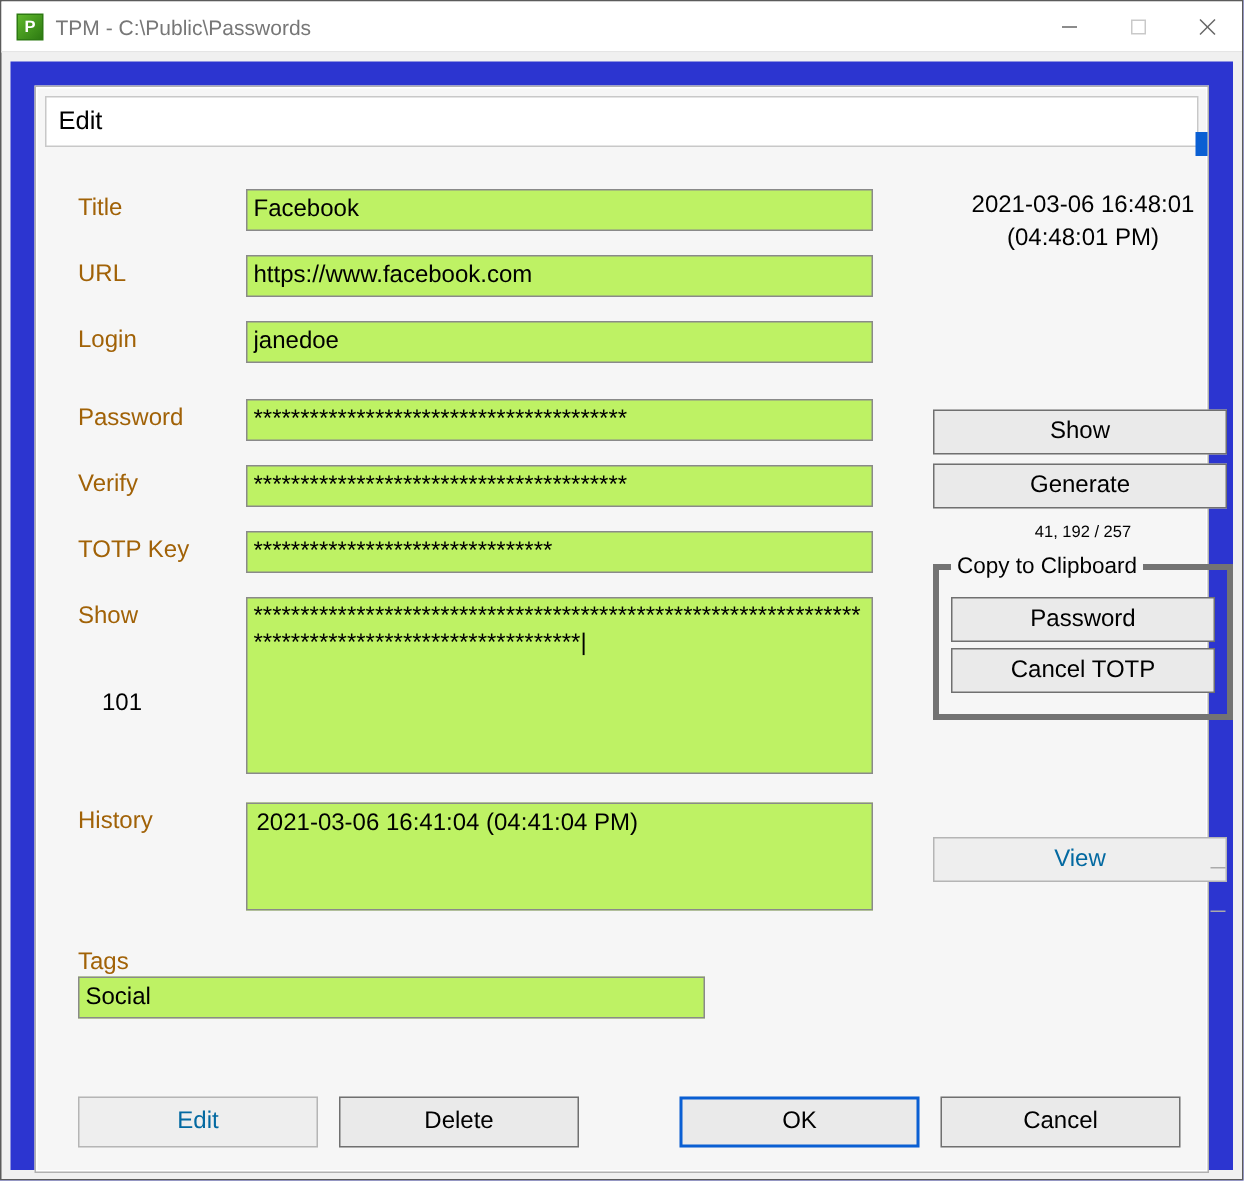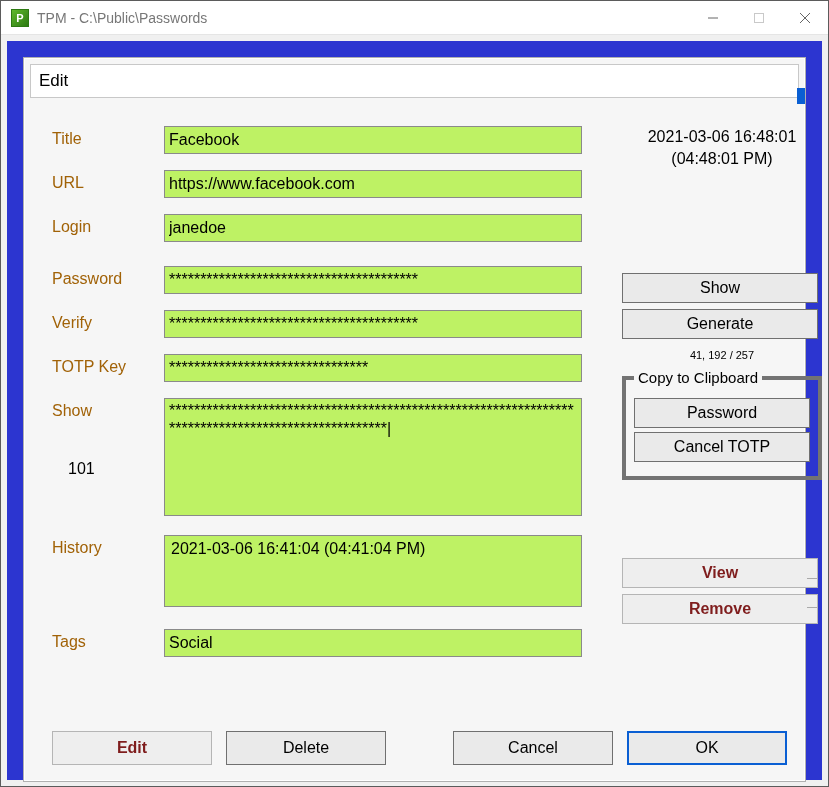--- a/index.html
+++ b/index.html
@@ -131,25 +131,24 @@
     height: 30px;
     border: 1px solid #707070;
     background: #eaeaea;
     font-family: inherit;
     font-size: 16px;
     text-align: center;
     padding: 4px;
     cursor: pointer;
   }
   .btn:disabled {
-    color: #7f1d1d;
+    color: #0369a1;
     border-color: #b5b5b5;
     background: #eee;
     cursor: default;
-    font-weight: bold;
   }
   .stat {
     text-align: center;
     font-size: 11px;
     margin: 10px 0 8px;
   }
   fieldset.clip {
     border: 4px solid #737373;
     margin: 0; padding: 8px 8px 10px;
   }
@@ -257,21 +256,21 @@
 
       <div class="row" style="">
         <div class="lbl">History</div>
         <div class="field">
           <div class="listbox">
             <div>2021-03-06 16:41:04 (04:41:04 PM)</div>
           </div>
         </div>
       </div>
 
-      <div class="row" style="margin-top:22px;">
+      <div class="row" style="margin-top:22px;flex-direction:column;">
         <div class="lbl">Tags</div>
         <div class="field"><input class="txt" value="Social" style=""></div>
       </div>
 
       <div class="rcol">
         <div class="timestamp">
           <div>2021-03-06 16:48:01</div>
           <div>(04:48:01 PM)</div>
         </div>
 
@@ -280,28 +279,27 @@
 
         <div class="stat">41, 192 / 257</div>
 
         <fieldset class="clip">
           <legend>Copy to Clipboard</legend>
           <button class="btn">Password</button>
           <button class="btn">Cancel TOTP</button>
         </fieldset>
 
         <button class="btn" style="margin-top:78px;" disabled="">View</button>
-        <button class="btn" style="margin-top:6px;" disabled="">Remove</button>
       </div>
 
     </div>
 
     <div class="faint-edge"></div>
 
     <div class="bottom-bar">
       <button class="btn" disabled="">Edit</button>
       <button class="btn">Delete</button>
       <div class="spacer"></div>
+      <button class="btn default">OK</button>
       <button class="btn">Cancel</button>
-      <button class="btn default">OK</button>
     </div>
   </div>
 </div>
 
 </body></html>

